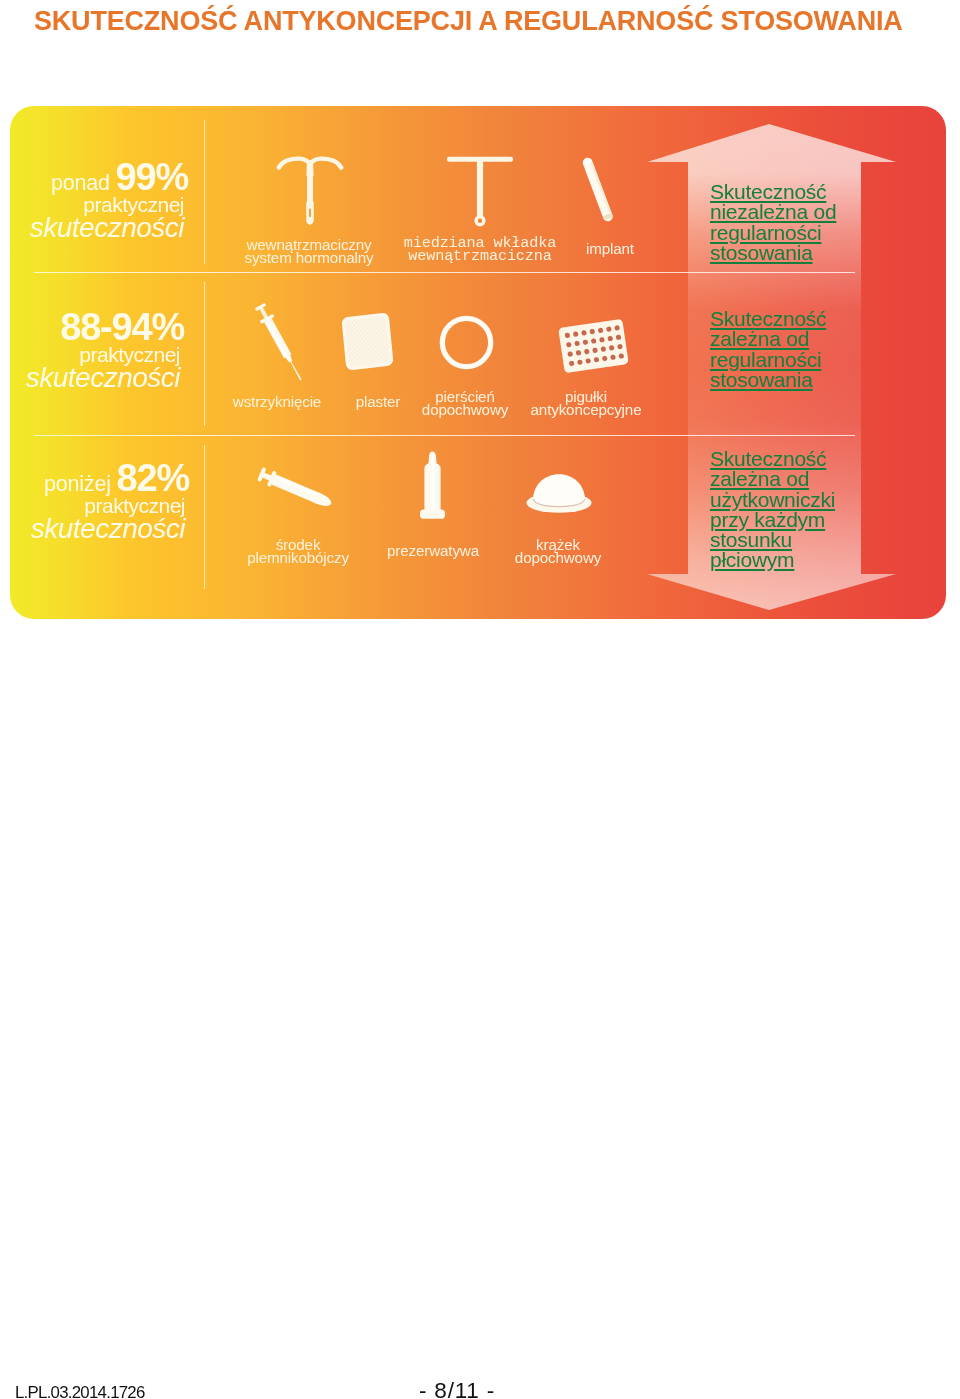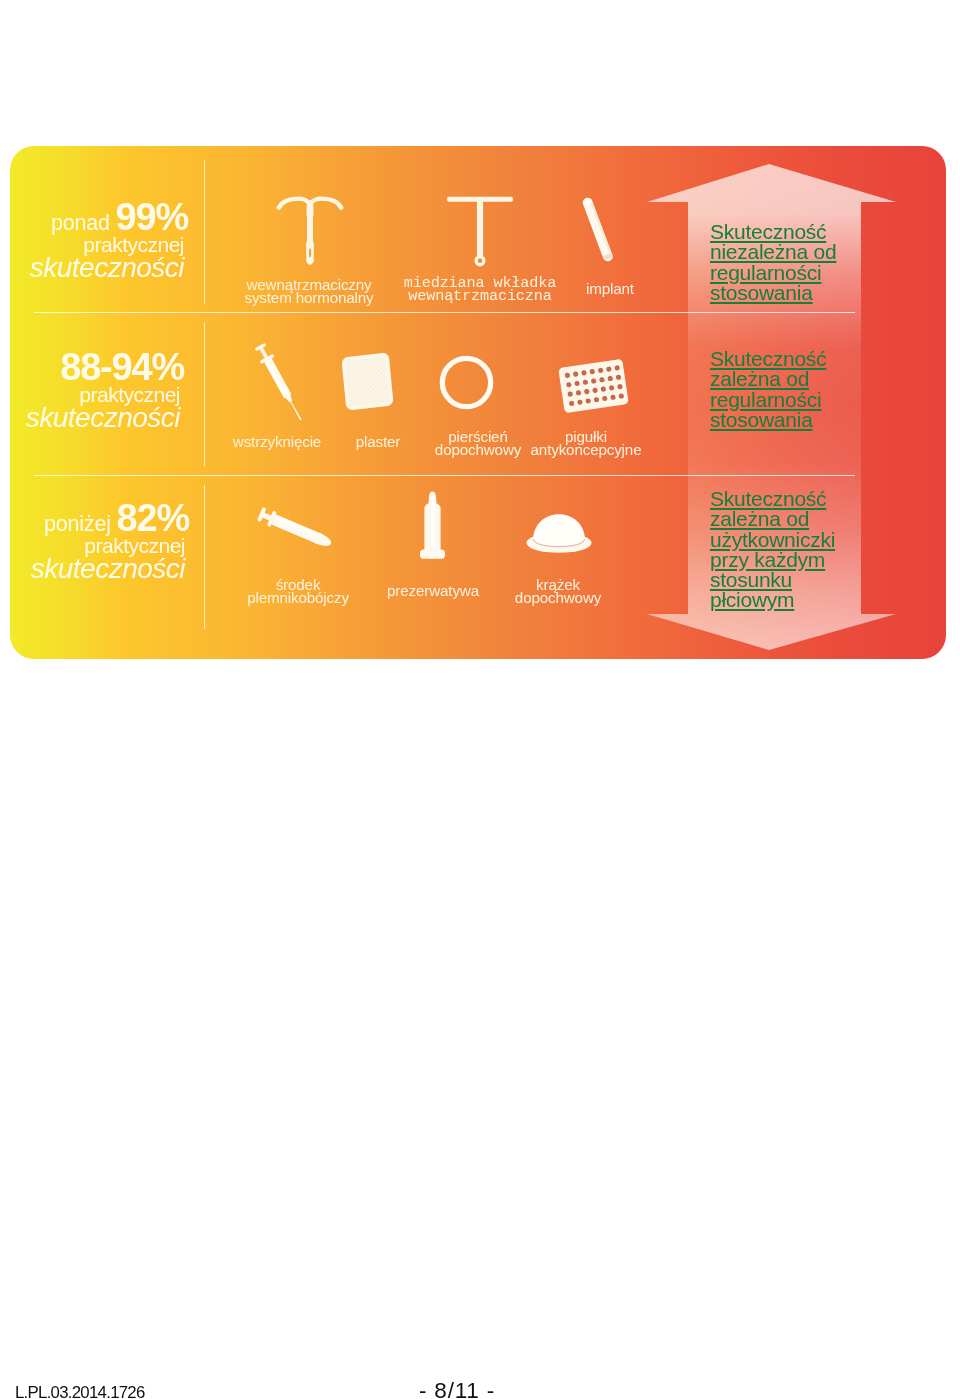--- a/index.html
+++ b/index.html
@@ -3,21 +3,21 @@
 <meta charset="utf-8">
 <style>
   html,body{margin:0;padding:0;}
   body{width:960px;height:1399px;background:#fff;font-family:"Liberation Sans",sans-serif;
        position:relative;overflow:hidden;-webkit-font-smoothing:antialiased;}
   .page{position:absolute;left:0;top:0;width:960px;height:1399px;}
 
   .title{position:absolute;left:34px;top:8px;font-size:27px;font-weight:bold;color:#E8762A;
          letter-spacing:-0.2px;white-space:nowrap;line-height:26px;}
 
-  .card{position:absolute;left:10px;top:106px;width:936px;height:513px;border-radius:24px;overflow:hidden;margin-top:40px;}
+  .card{position:absolute;left:10px;top:106px;width:936px;height:513px;border-radius:24px;overflow:hidden;}
   .cardbg{position:absolute;left:0;top:0;width:100%;height:100%;
           background:linear-gradient(90deg,
              #F2EA28 0%, #F6DC2B 6%, #FDC72C 12.3%,
              #FCBD2F 19%, #FAB433 26%, #F8A636 33%,
              #F59938 40%, #F38D3A 47%, #F0823C 54%,
              #F1783C 60%, #F16B3C 67%, #EF613C 74%,
              #ED563B 81%, #EB4E3B 87%, #E9483B 93%, #E8433B 100%);}
   
   .hline{position:absolute;height:1px;background:rgba(255,255,255,0.78);}
   .vline{position:absolute;width:1px;background:rgba(255,255,255,0.72);}
@@ -35,20 +35,21 @@
 
   
   .rtext{position:absolute;color:#15803d;font-size:21px;line-height:20.3px;letter-spacing:-0.25px;white-space:nowrap;text-decoration:underline;}
 
   svg{display:block;}
 </style>
 </head>
 <body>
 
 <div class="page">
+  <div class="title">SKUTECZNOŚĆ ANTYKONCEPCJI A REGULARNOŚĆ STOSOWANIA</div>
 
   <div class="card">
     <div class="cardbg"></div>
 
     <svg class="arrow" style="position:absolute;left:637px;top:18px;width:249px;height:486px" viewBox="0 0 249 486">
       <defs>
         <linearGradient id="arrG" x1="0" y1="0" x2="0" y2="1">
           <stop offset="0" stop-color="#ffffff" stop-opacity="0.70"></stop>
           <stop offset="0.10" stop-color="#ffffff" stop-opacity="0.68"></stop>
           <stop offset="0.23" stop-color="#ffffff" stop-opacity="0.37"></stop>
@@ -195,21 +196,21 @@
         </g>
       </g>
     </svg>
 
     <div class="cap" style="left:187px;top:290px;width:160px;">
       <div>wstrzyknięcie</div>
     </div>
     <div class="cap" style="left:276px;top:290px;width:160px;padding-left:12px;">
       <div>plaster</div>
     </div>
-    <div class="cap" style="left:388px;top:285px;width:160px;text-align:center;">
+    <div class="cap" style="left:375px;top:285px;width:160px;text-align:center;">
       <div>pierścień</div>
       <div>dopochwowy</div>
     </div>
     <div class="cap" style="left:496px;top:285px;width:160px;">
       <div>pigułki</div>
       <div>antykoncepcyjne</div>
     </div>
 
     <div class="pct" style="left:1px;top:353px;width:178px;">
       <div class="l1"><span>poniżej </span><b>82%</b></div>

